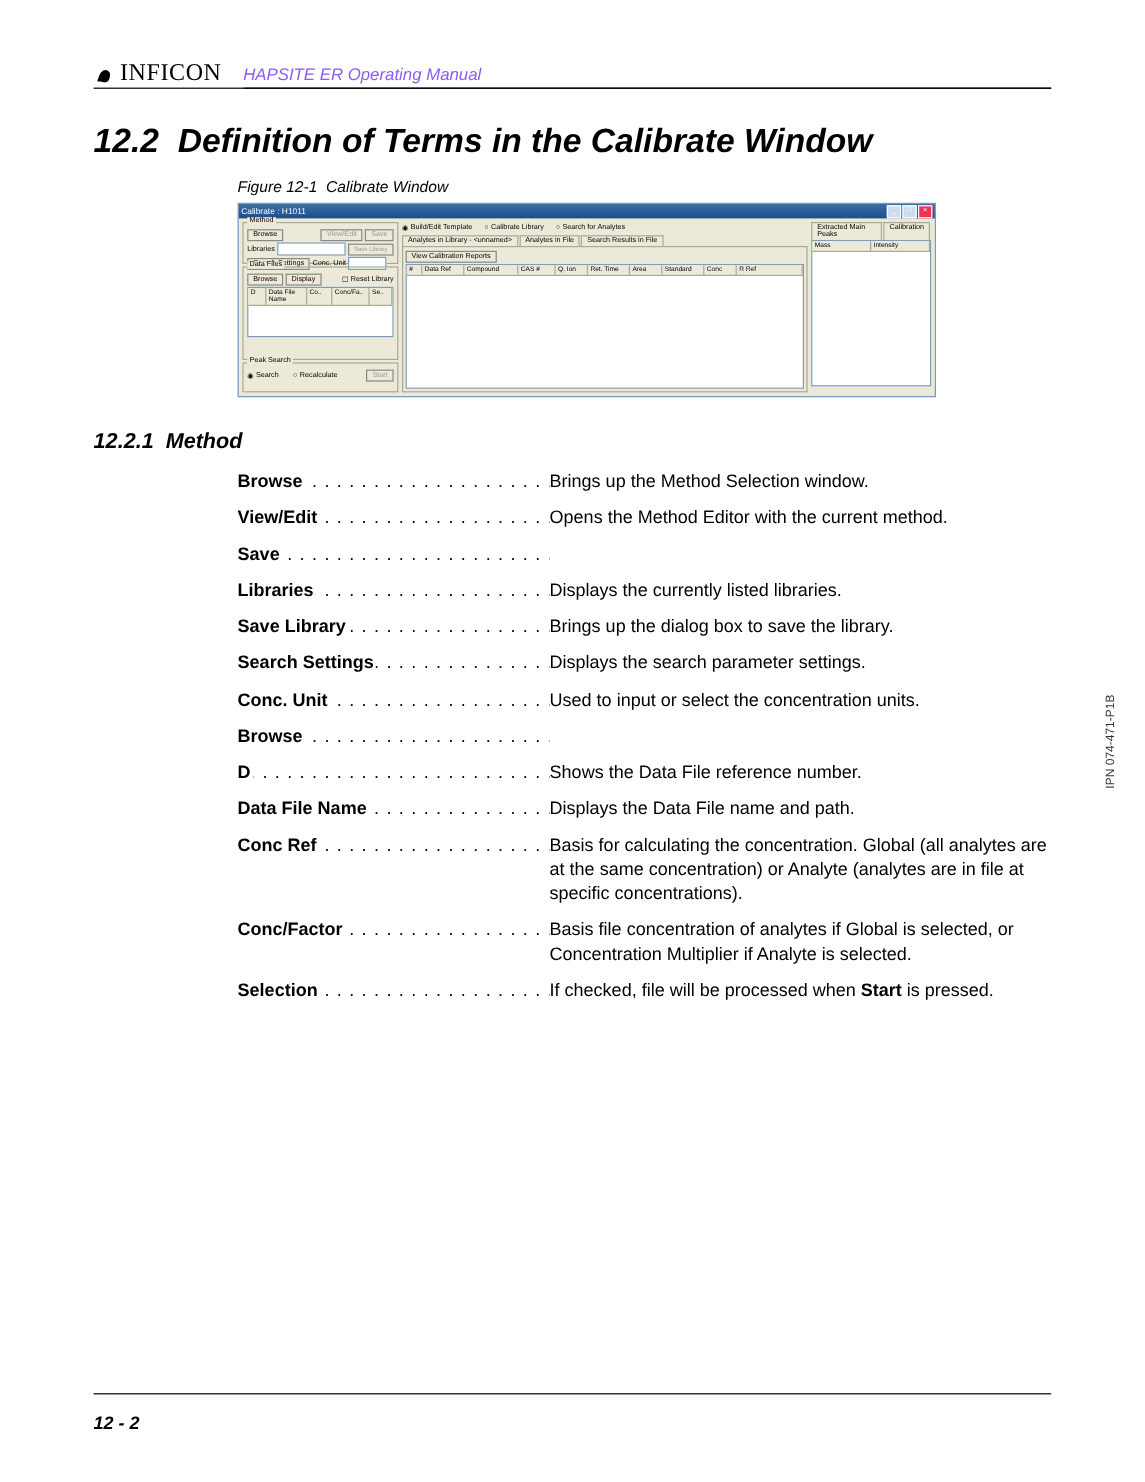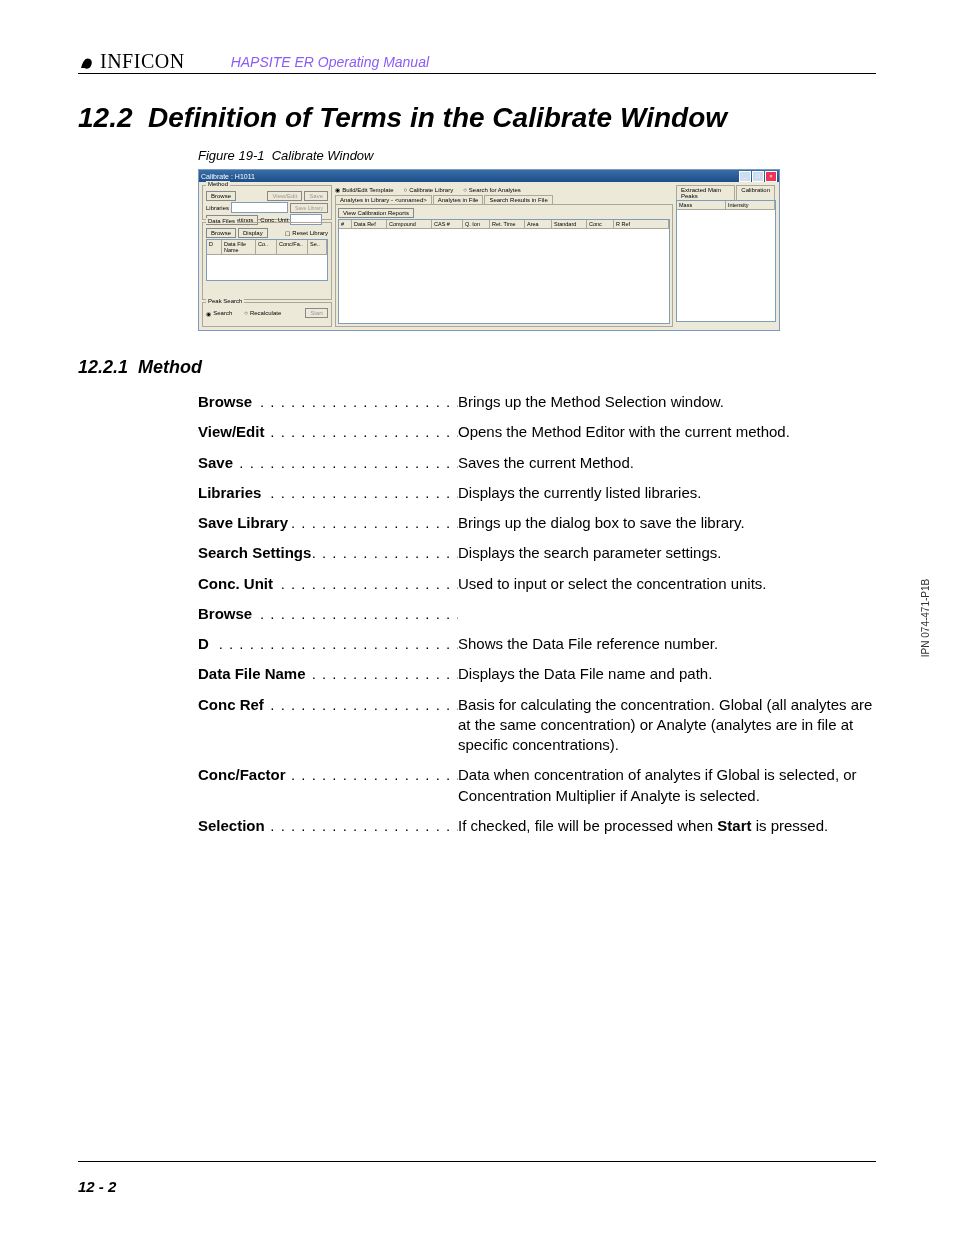--- a/index.html
+++ b/index.html
@@ -20,21 +20,20 @@
     width: 100%;
     height: 100%;
     position: relative;
   }
   .header {
     display: flex;
     align-items: flex-end;
     border-bottom: 1px solid #000;
     padding-bottom: 2px;
     margin-bottom: 28px;
-    gap: 28px;
   }
   .logo {
     display: flex;
     align-items: center;
     font-family: "Times New Roman", serif;
     font-size: 20px;
     letter-spacing: 0.5px;
     margin-right: 18px;
     margin-bottom: -2px;
   }
@@ -185,21 +184,21 @@
       <span>INFICON</span>
     </div>
     <div class="manual-title">HAPSITE ER Operating Manual</div>
   </div>
 
   <h1 class="section-title">
     <span>12.2</span>&nbsp;&nbsp;<span>Definition of Terms in the Calibrate Window</span>
   </h1>
 
   <div class="figure-caption">
-    <span>Figure 19-1</span>&nbsp;&nbsp;<span>Calibrate Window</span>
+    <span>Figure 12-1</span>&nbsp;&nbsp;<span>Calibrate Window</span>
   </div>
 
   <div class="screenshot">
     <div class="ss-titlebar">
       <span>Calibrate : H1011</span>
       <div class="ss-winbtns">
         <div class="ss-winbtn">_</div>
         <div class="ss-winbtn">□</div>
         <div class="ss-winbtn close">×</div>
       </div>
@@ -315,21 +314,20 @@
     <div class="def-row">
         <div class="def-term-wrap"><span class="def-term">Browse</span></div>
         <div class="def-desc">Brings up the Method Selection window.</div>
       </div>
     <div class="def-row">
         <div class="def-term-wrap"><span class="def-term">View/Edit</span></div>
         <div class="def-desc">Opens the Method Editor with the current method.</div>
       </div>
     <div class="def-row">
         <div class="def-term-wrap"><span class="def-term">Save</span></div>
-        <div class="def-desc">Saves the current Method.</div>
       </div>
     <div class="def-row">
         <div class="def-term-wrap"><span class="def-term">Libraries</span></div>
         <div class="def-desc">Displays the currently listed libraries.</div>
       </div>
     <div class="def-row">
         <div class="def-term-wrap"><span class="def-term">Save Library</span></div>
         <div class="def-desc">Brings up the dialog box to save the library.</div>
       </div>
     <div class="def-row">
@@ -353,21 +351,21 @@
     <div class="def-row">
         <div class="def-term-wrap"><span class="def-term">Data File Name</span></div>
         <div class="def-desc">Displays the Data File name and path.</div>
       </div>
     <div class="def-row">
         <div class="def-term-wrap"><span class="def-term">Conc Ref</span></div>
         <div class="def-desc">Basis for calculating the concentration. Global (all analytes are at the same concentration) or Analyte (analytes are in file at specific concentrations).</div>
       </div>
     <div class="def-row">
         <div class="def-term-wrap"><span class="def-term">Conc/Factor</span></div>
-        <div class="def-desc">Data when concentration of analytes if Global is selected, or Concentration Multiplier if Analyte is selected.</div>
+        <div class="def-desc">Basis file concentration of analytes if Global is selected, or Concentration Multiplier if Analyte is selected.</div>
       </div>
     <div class="def-row">
         <div class="def-term-wrap"><span class="def-term">Selection</span></div>
         <div class="def-desc"><span>If checked, file will be processed when </span><b>Start</b><span> is pressed.</span></div>
       </div>
   </div>
 
   <div class="footer">
     <span>12 - 2</span>
   </div>

